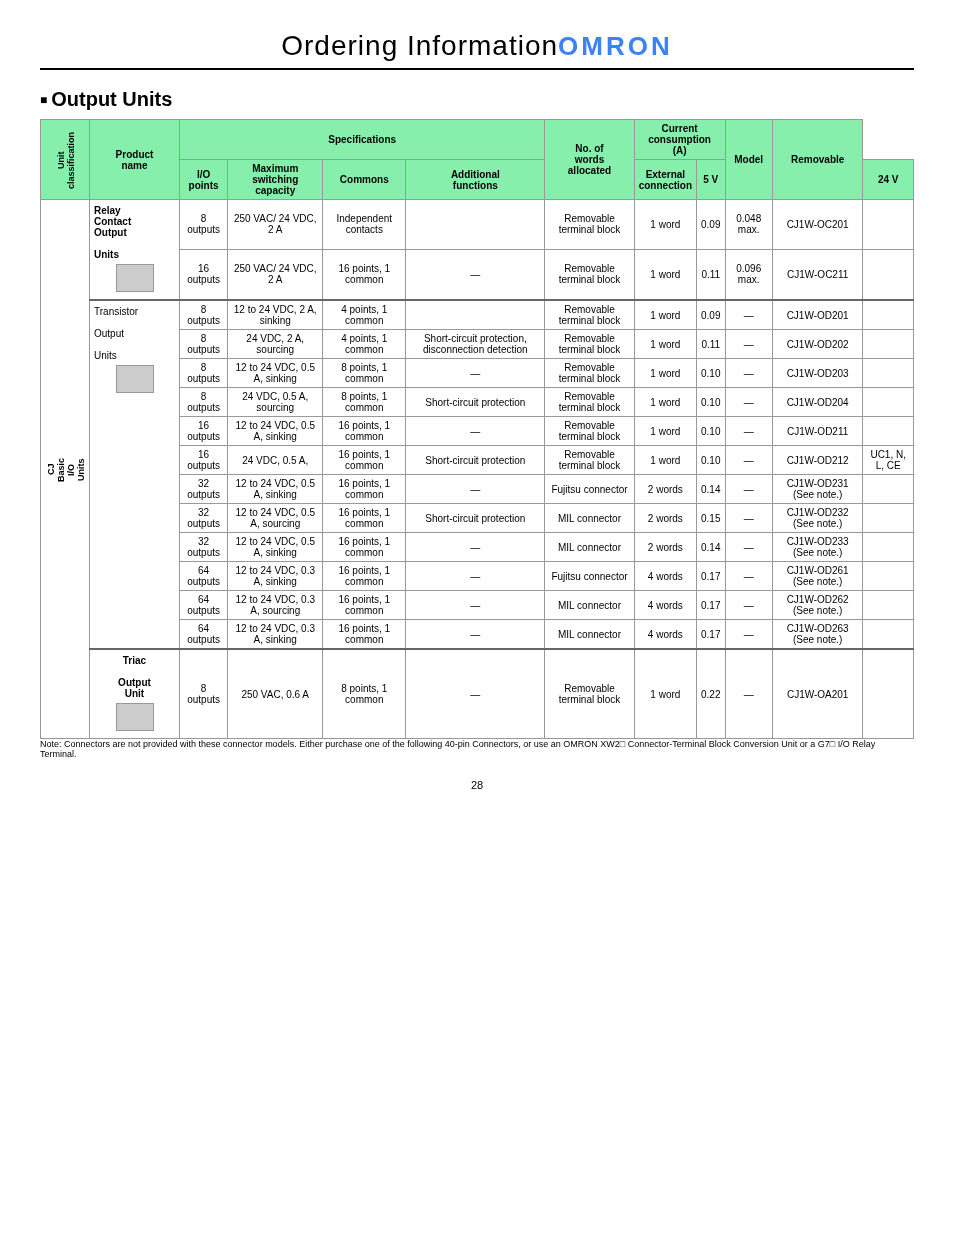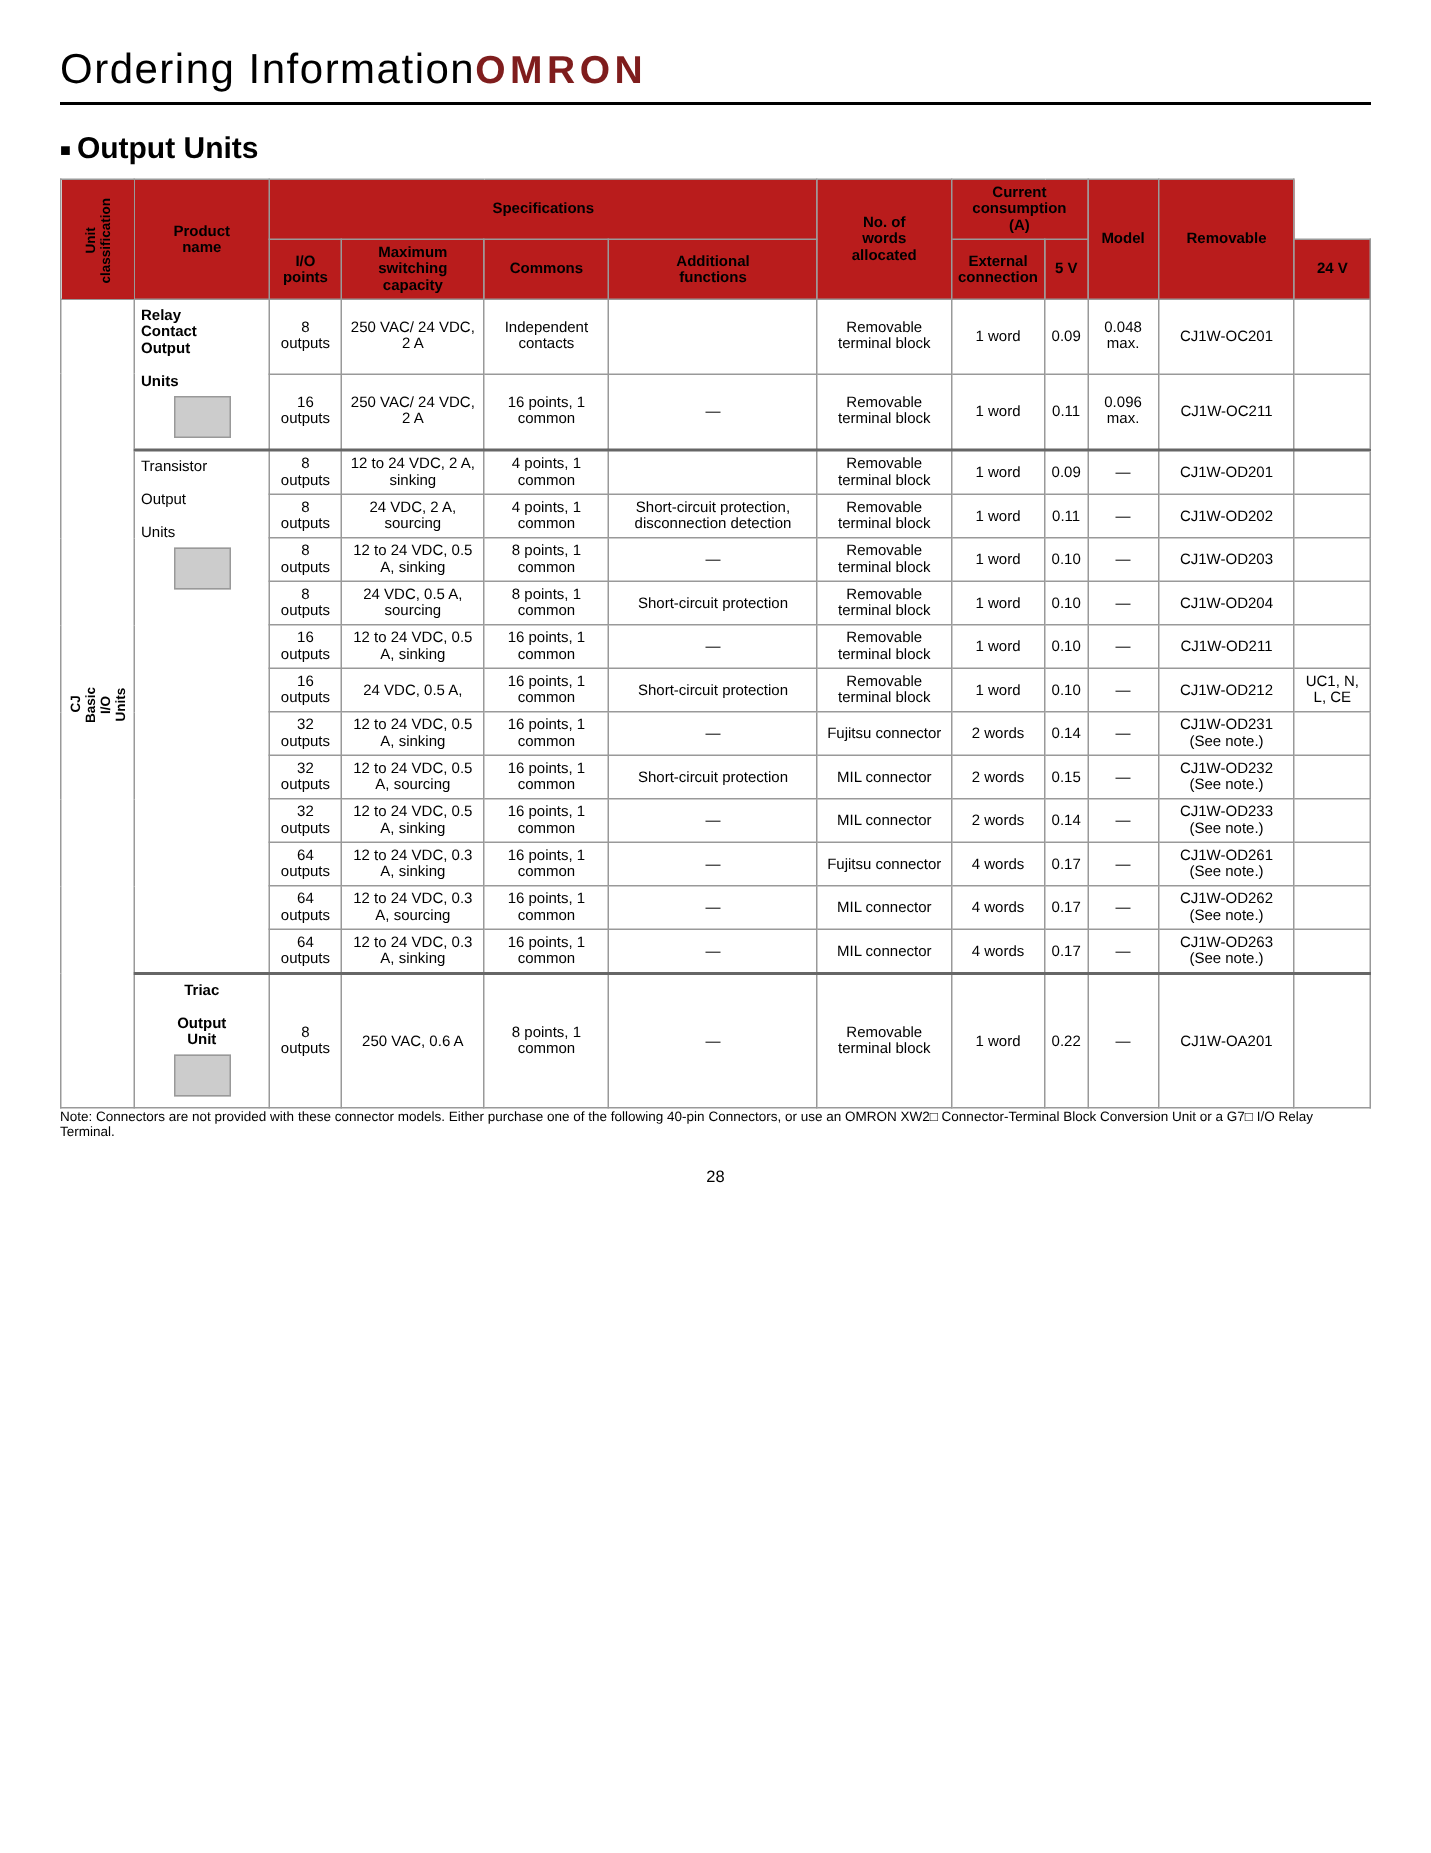--- a/index.html
+++ b/index.html
@@ -5,36 +5,36 @@
     * { box-sizing: border-box; margin: 0; padding: 0; }
     body {
       background: #fff;
       font-family: Arial, Helvetica, sans-serif;
       font-size: 11px;
       color: #000;
       padding: 30px 40px;
     }
     .header {
       display: flex;
-      justify-content: flex-start;
+      justify-content: center;
       align-items: flex-end;
       border-bottom: 2px solid #000;
       padding-bottom: 6px;
       margin-bottom: 18px;
     }
     .page-title {
       font-size: 28px;
       font-weight: normal;
       letter-spacing: 1px;
     }
     .omron-logo {
       font-size: 26px;
       font-weight: bold;
       letter-spacing: 3px;
-      color: #7f1d1d;
+      color: #3b82f6;
       font-family: Arial Black, Arial, sans-serif;
     }
     .section-title {
       font-size: 20px;
       font-weight: bold;
       margin-bottom: 8px;
       display: flex;
       align-items: center;
       gap: 4px;
     }
@@ -47,21 +47,21 @@
       border-collapse: collapse;
       font-size: 10px;
     }
     th, td {
       border: 1px solid #999;
       padding: 3px 4px;
       text-align: center;
       vertical-align: middle;
     }
     th {
-      background-color: #b91c1c;
+      background-color: #86efac;
       font-weight: bold;
     }
     .th-unit-class {
       writing-mode: vertical-rl;
       transform: rotate(180deg);
       text-align: center;
       white-space: nowrap;
       width: 24px;
       font-size: 9px;
     }

